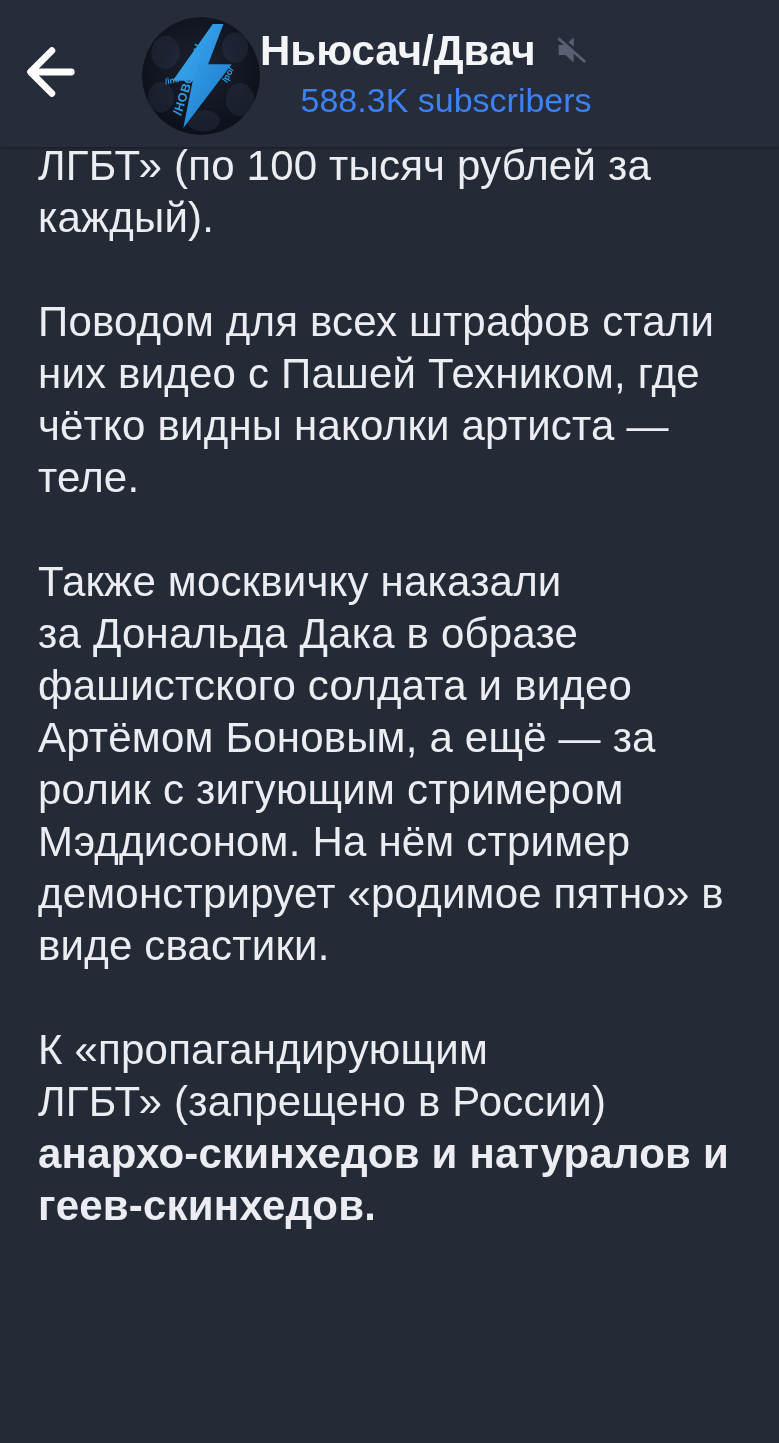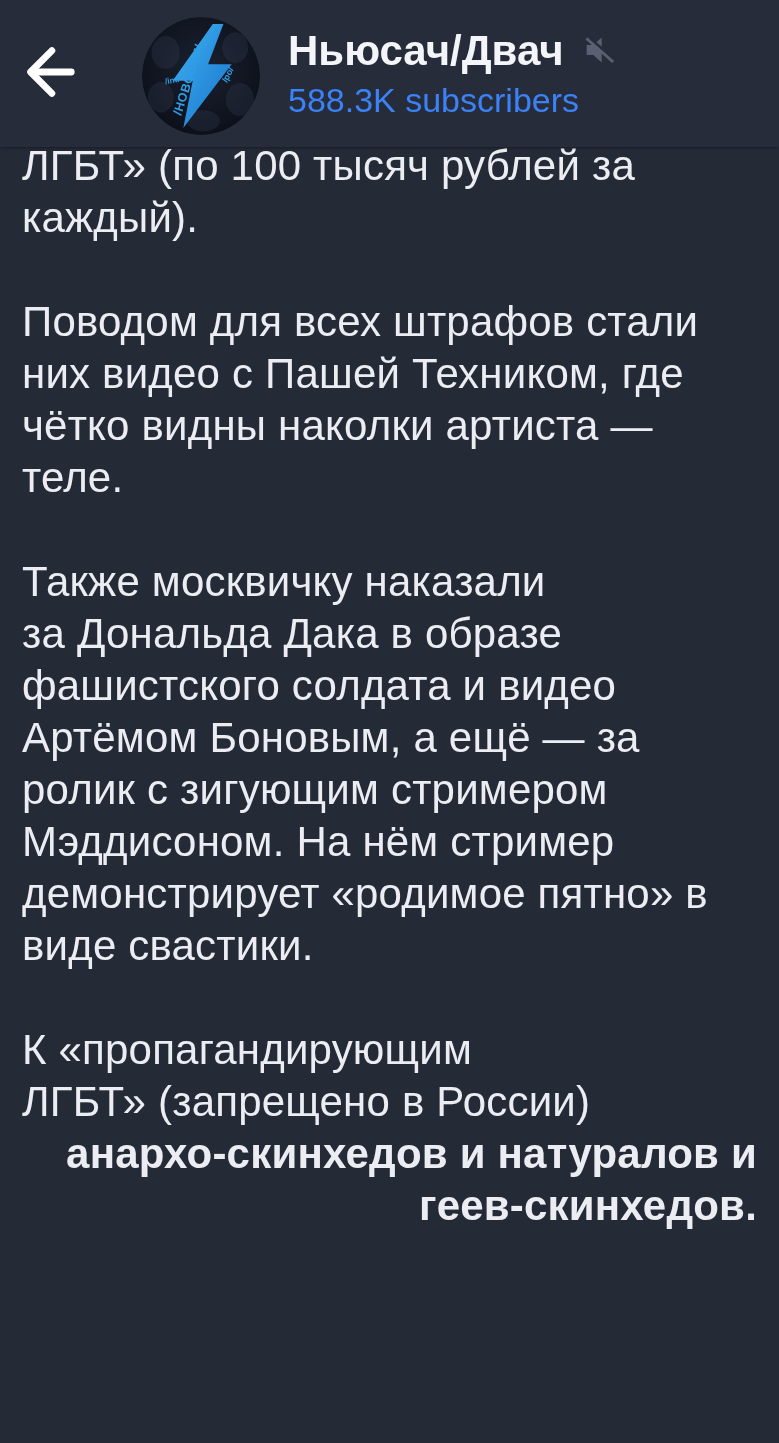--- a/index.html
+++ b/index.html
@@ -11,29 +11,29 @@
     font-family:"Liberation Sans", sans-serif;
   }
   
   .chat-body{
     position:absolute;top:0;left:0;right:0;bottom:0;
     background:#252a37;
     padding:140px 22px 0 22px;
     box-sizing:border-box;
     z-index:1;
   }
-  .paragraph{margin:0 0 52px 0;}
+  .paragraph{margin:0 0 52px 16px;}
   .line{
     font-size:42px;
     line-height:52px;
     color:#ecedf2;
     white-space:nowrap;
     letter-spacing:0.2px;
   }
-  .line.bold{font-weight:700;text-align:right;}
+  .line.bold{font-weight:700;}
   
   .header{
     position:absolute;top:0;left:0;right:0;
     height:147px;
     background:#272c3a;
     z-index:5;
     display:flex;
     align-items:center;
     box-shadow:0 1px 3px rgba(0,0,0,0.35);
   }
@@ -46,23 +46,23 @@
   .avatar{
     width:118px;height:118px;
     border-radius:50%;
     overflow:hidden;
     margin-left:46px;
     flex:0 0 auto;
     position:relative;
     top:2px;
   }
   .title-block{
-    margin-left:28px;
     display:flex;flex-direction:column;justify-content:center;
     cursor:pointer;
+    align-items:flex-end;
   }
   .title-row{display:flex;align-items:center;}
   .channel-title{
     font-size:42px;
     font-weight:600;
     color:#f4f5f8;
     line-height:50px;
     white-space:nowrap;
   }
   .muted-ic{margin-left:16px;position:relative;top:1px;}

